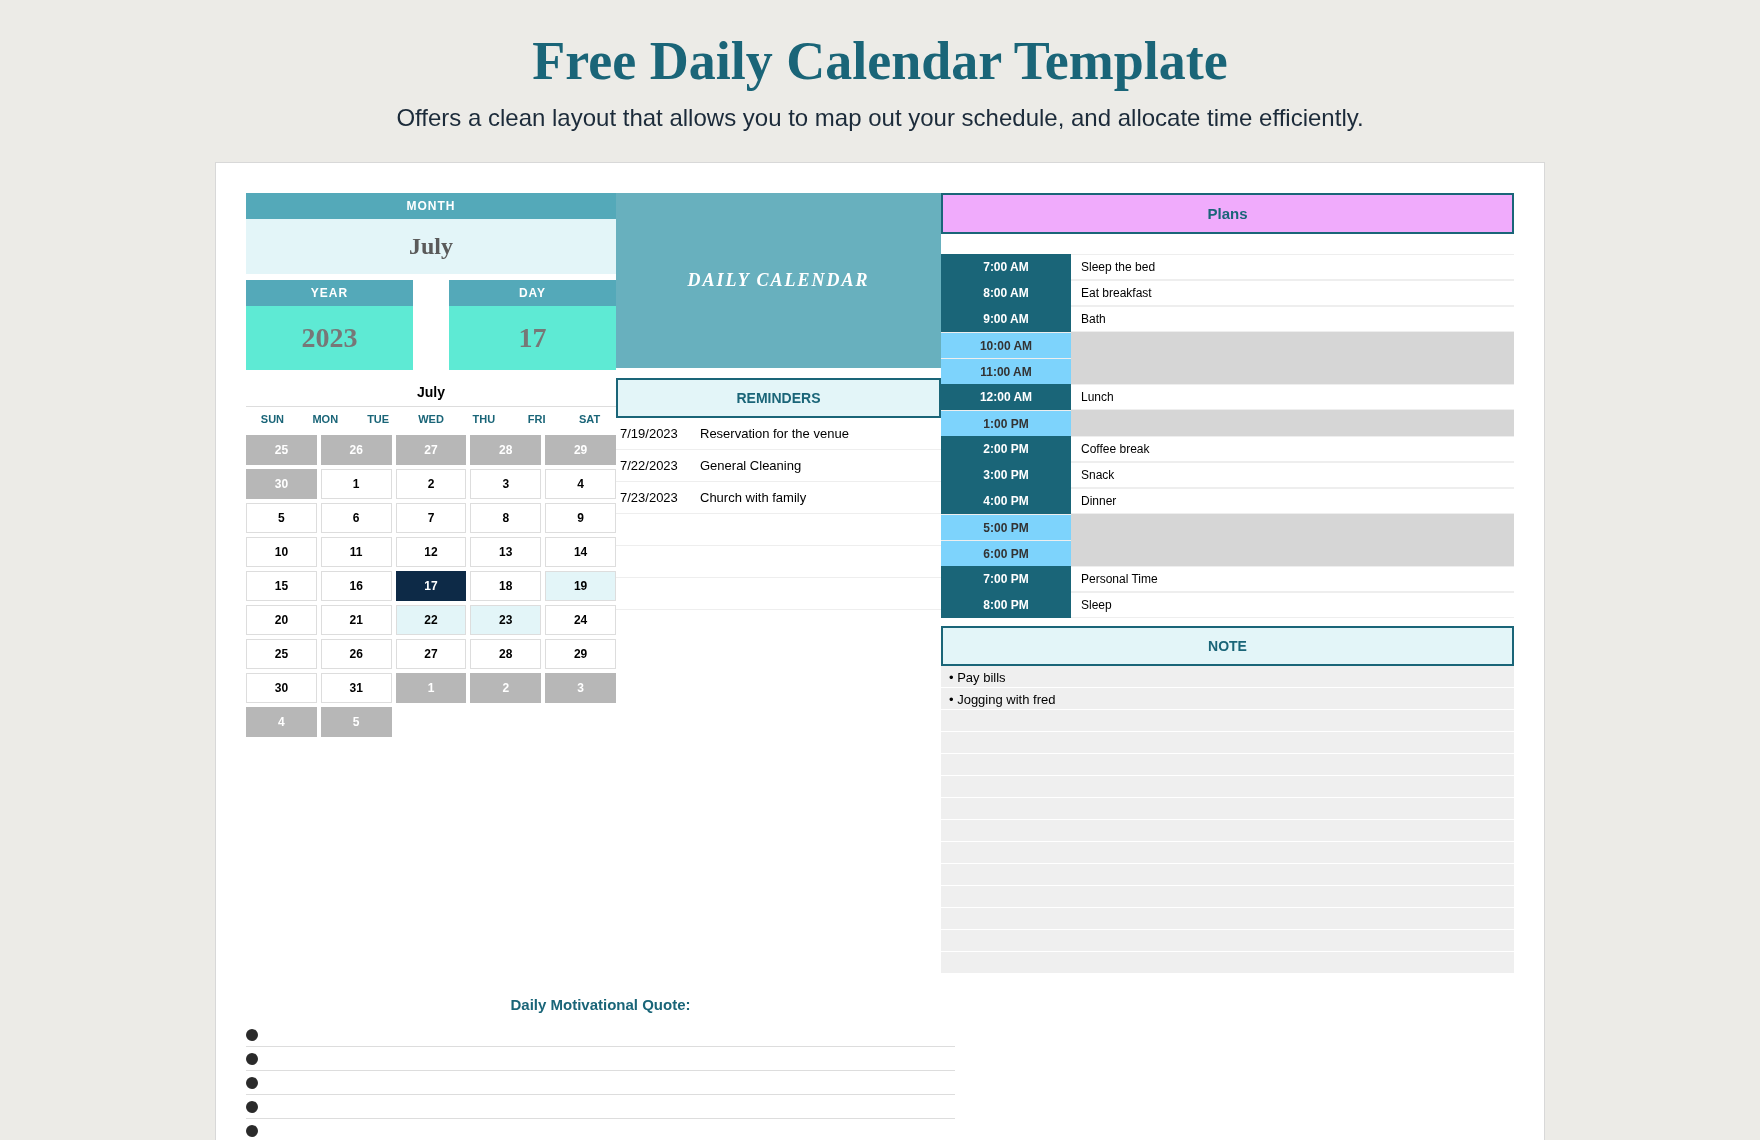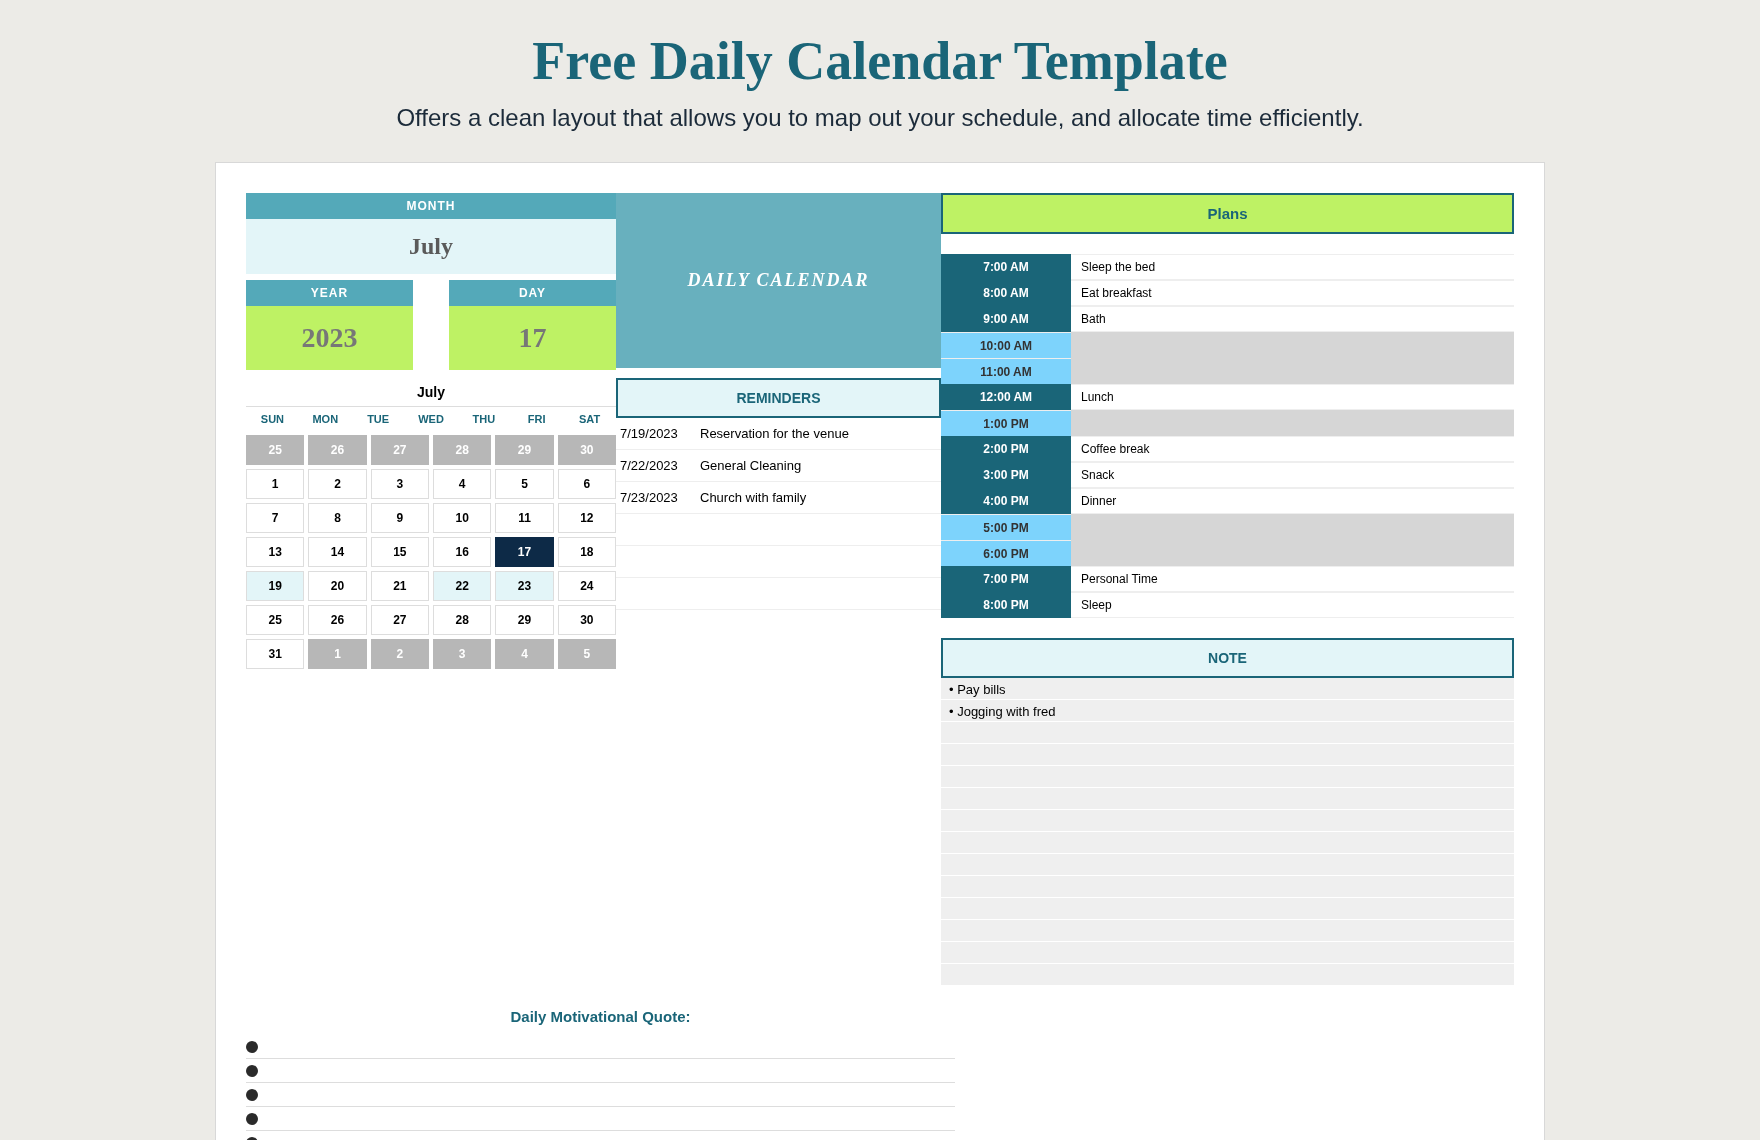--- a/index.html
+++ b/index.html
@@ -63,21 +63,21 @@
   .yd-header {
     background: #54a9b9;
     color: #fff;
     text-align: center;
     font-size: 12px;
     font-weight: bold;
     padding: 6px 0;
     letter-spacing: 1px;
   }
   .yd-value {
-    background: #bef264;
+    background: #5eead4;
     color: #777;
     text-align: center;
     font-family: Georgia, serif;
     font-weight: bold;
     font-size: 28px;
     padding: 16px 10px;
   }
 
   
   .minical { margin-top: 8px; }
@@ -90,21 +90,21 @@
   }
   .minical-head { display: flex; }
   .minical-head div {
     flex: 1;
     text-align: center;
     color: #1a6578;
     font-size: 11px;
     font-weight: bold;
     padding: 6px 0;
   }
-  .minical-grid { display: grid; grid-template-columns: repeat(6, 1fr); gap: 4px; padding: 4px 0; }
+  .minical-grid { display: grid; grid-template-columns: repeat(5, 1fr); gap: 4px; padding: 4px 0; }
   .daycell {
     height: 30px;
     display: flex;
     align-items: center;
     justify-content: center;
     font-size: 12px;
     font-weight: bold;
     border: 1px solid #ddd;
     background: #fff;
   }
@@ -138,21 +138,21 @@
     padding: 10px 0;
   }
   .reminder-row { display: flex; font-size: 13px; padding: 8px 4px; border-bottom: 1px solid #eee; }
   .reminder-date { width: 80px; }
   .reminder-text { flex: 1; }
   .reminder-empty { height: 32px; border-bottom: 1px solid #eee; }
 
   
   .plans-head {
     border: 2px solid #1a6578;
-    background: #bef264;
+    background: #f0abfc;
     color: #1a6578;
     text-align: center;
     font-weight: bold;
     font-size: 15px;
     padding: 10px 0;
   }
   .plan-rows { margin-top: 20px; }
   .plan-row { display: flex; height: 26px; align-items: stretch; }
   .plan-time {
     width: 130px;
@@ -183,21 +183,21 @@
     font-size: 15px;
     padding: 18px 0 10px 0;
   }
   .bullet-lines { }
   .bullet-line { display: flex; align-items: center; height: 24px; border-bottom: 1px solid #ddd; }
   .dot {
     width: 12px; height: 12px; background: #2a2a2a; border-radius: 50%; margin-right: 12px;
   }
 
   
-  .note-block { margin-top: 20px; }
+  .note-block { margin-top: 8px; }
   .note-body { font-size: 13px; }
   .note-line { padding: 4px 8px; background: #efefef; border-bottom: 1px solid #fff; height: 22px; }
 </style>
 </head>
 <body>
 
 <h1 class="page-title">Free Daily Calendar Template</h1>
 <p class="page-subtitle">Offers a clean layout that allows you to map out your schedule, and allocate time efficiently.</p>
 
 <div class="sheet">

